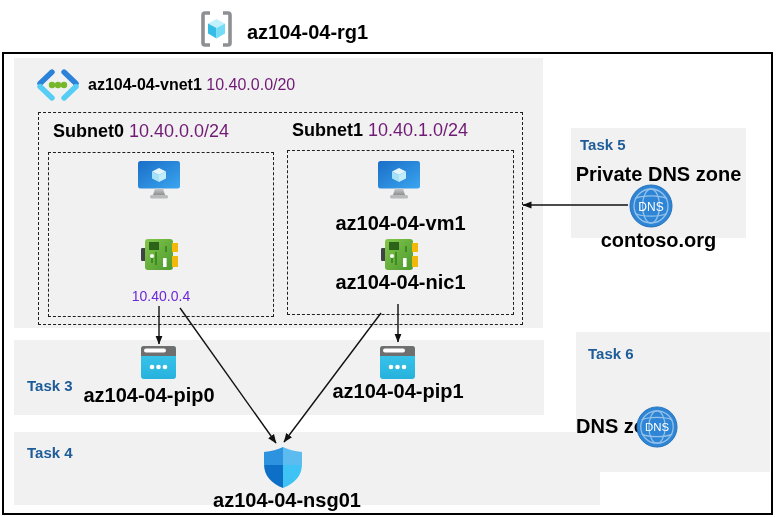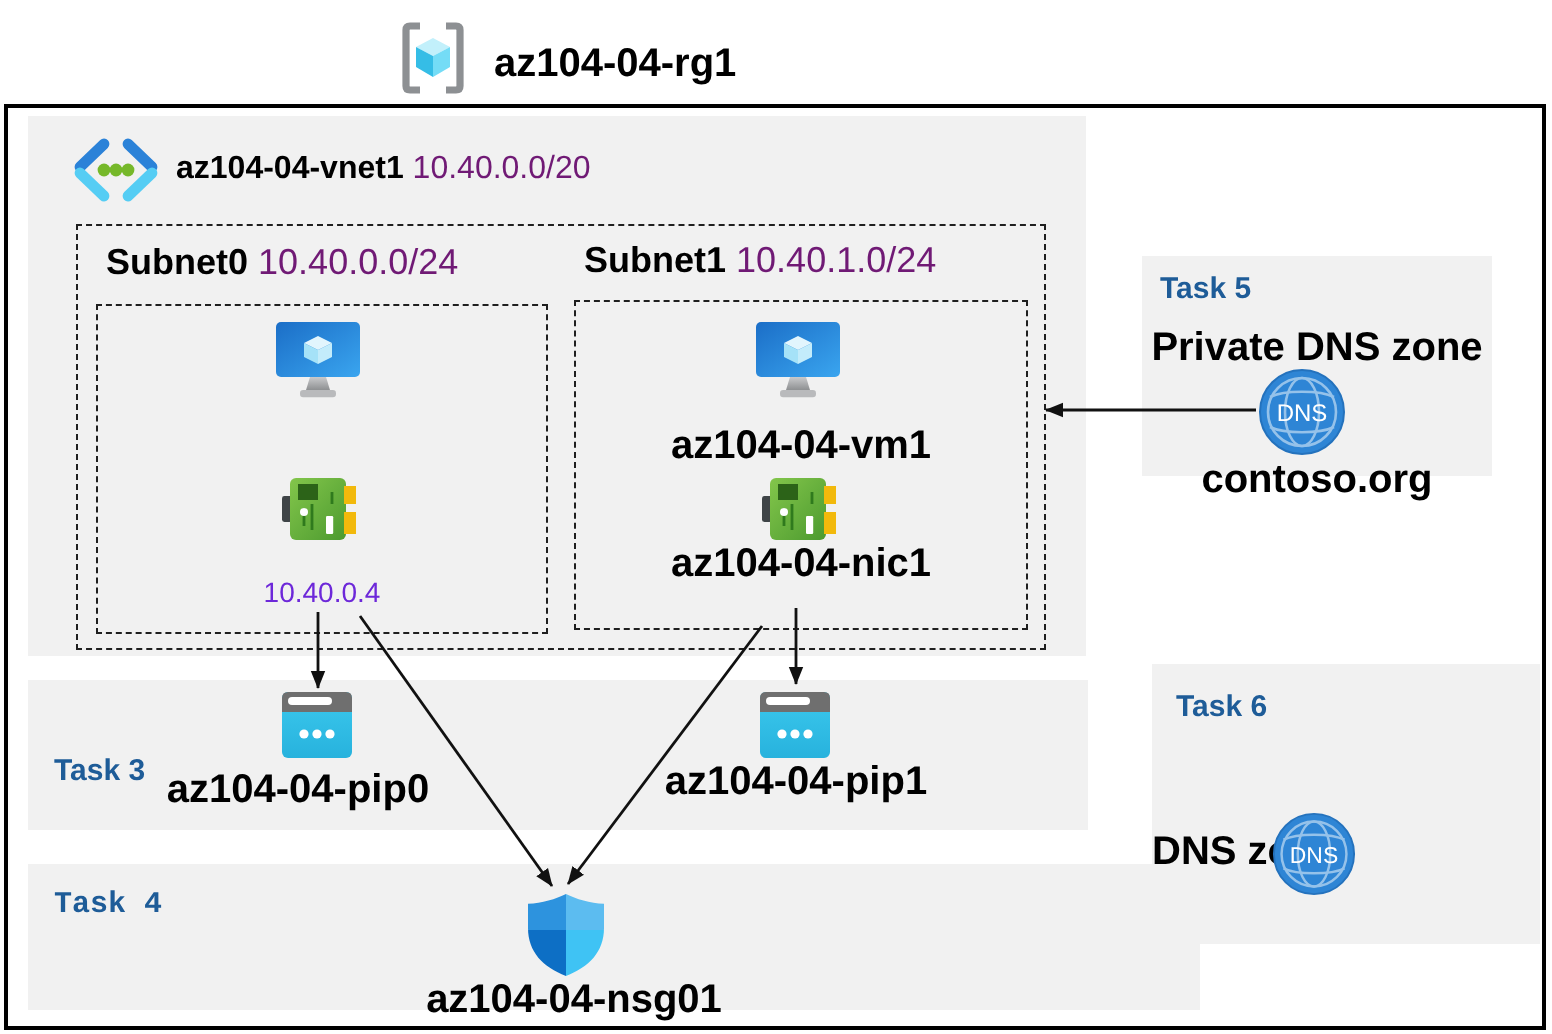--- a/index.html
+++ b/index.html
@@ -148,21 +148,21 @@
   <svg class="icon" style="left:380px;top:346px;" width="35" height="33" viewBox="0 0 35 33">
     <rect x="0" y="0" width="35" height="33" rx="3" fill="url(#pipg)"></rect>
     <path d="M0,3 Q0,0 3,0 L32,0 Q35,0 35,3 L35,10 L0,10 Z" fill="#6f6f6f"></path>
     <rect x="3" y="2.5" width="22" height="4" rx="2" fill="#fff"></rect>
     <circle cx="11" cy="21" r="2.3" fill="#fff"></circle>
     <circle cx="17.5" cy="21" r="2.3" fill="#fff"></circle>
     <circle cx="24" cy="21" r="2.3" fill="#fff"></circle>
   </svg>
   <div class="res-label" style="left:323px;top:380px;width:150px;text-align:center;">az104-04-pip1</div>
 
-  <div class="band" style="left:14px;top:432px;width:586px;height:73px;font-family:Liberation Mono, monospace;">
+  <div class="band" style="left:14px;top:432px;width:586px;height:73px;">
     <div class="task-label" style="left:13px;top:12px;">Task 4</div>
   </div>
   <svg class="icon" style="left:264px;top:447px;" width="38" height="41" viewBox="0 0 38 41">
     <defs>
       <clipPath id="shieldClip">
         <path d="M19,0 C14,2.5 7,4.6 0,4.9 L0,17 C0,29 7.5,36.5 19,41 C30.5,36.5 38,29 38,17 L38,4.9 C31,4.6 24,2.5 19,0 Z"></path>
       </clipPath>
     </defs>
     <g clip-path="url(#shieldClip)">
       <rect x="0" y="0" width="19" height="18" fill="#2d93de"></rect>

